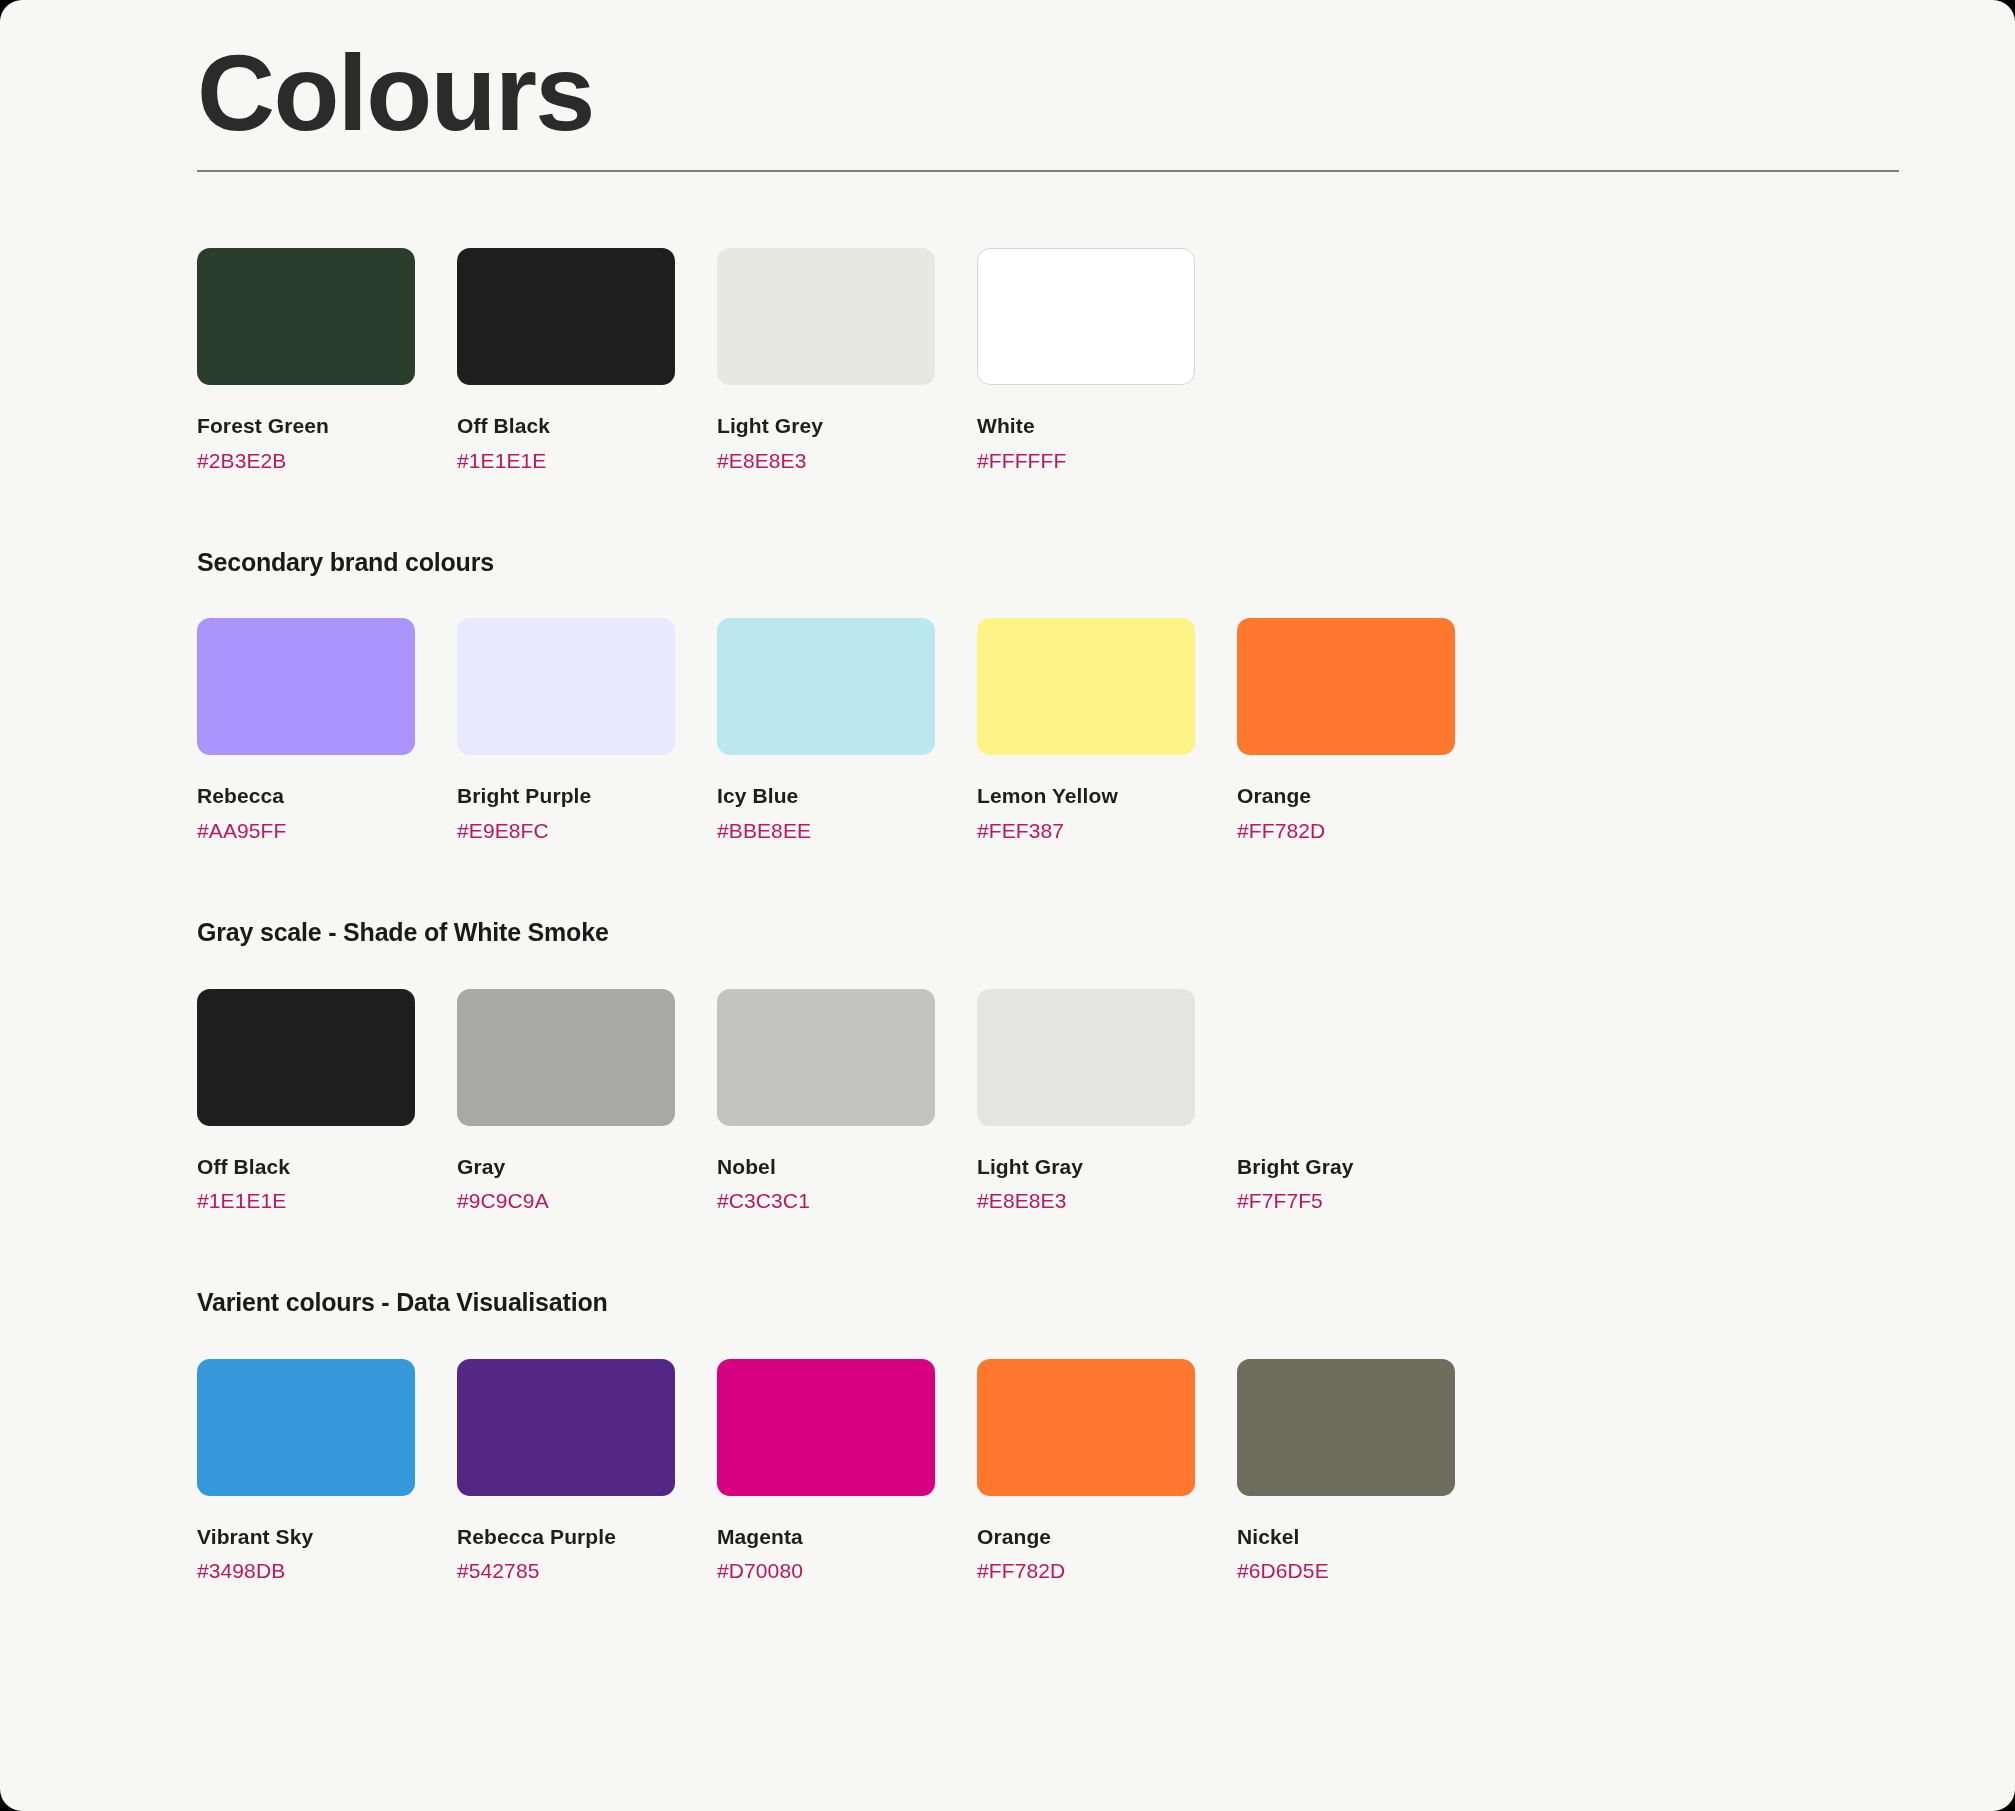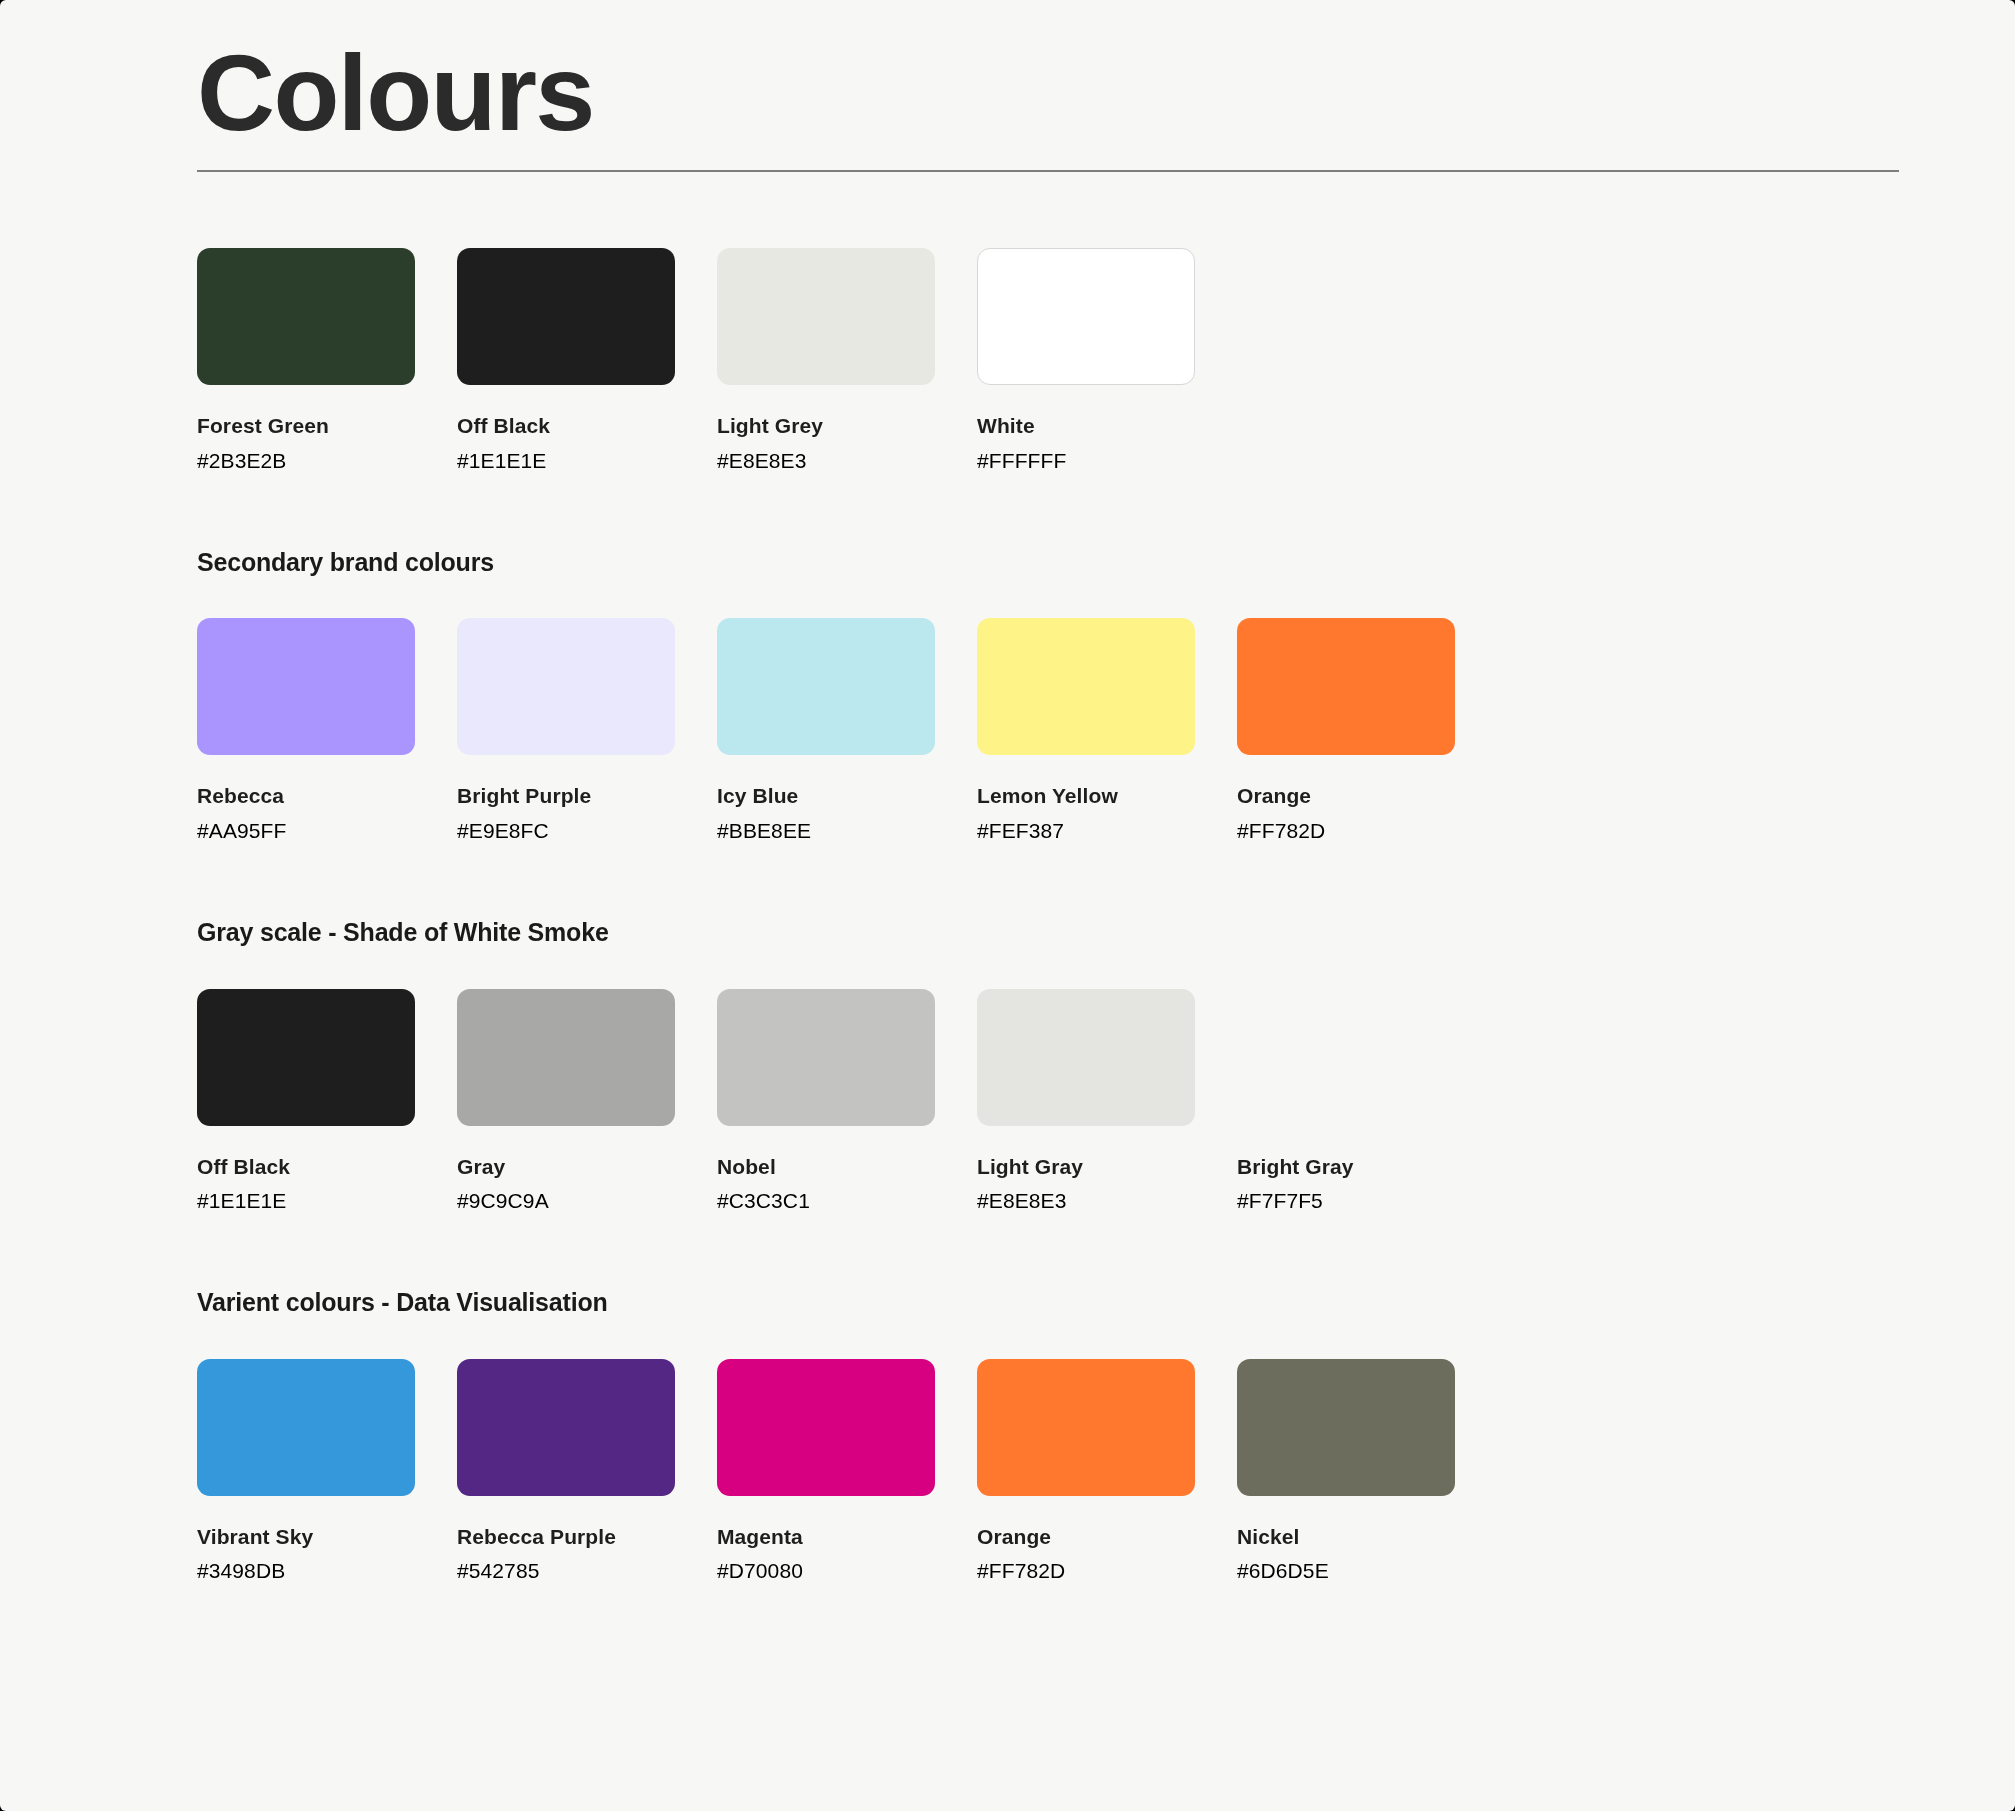--- a/index.html
+++ b/index.html
@@ -15,21 +15,21 @@
     -webkit-font-smoothing: antialiased;
   }
 
   #page-card {
     position: absolute;
     left: 0;
     top: 0;
     width: 2015px;
     height: 1811px;
     background: #F7F7F5;
-    border-radius: 6px;
+    border-radius: 22px;
     box-sizing: border-box;
     overflow: hidden;
   }
 
   .inner {
     position: absolute;
     left: 197px;
     top: 0;
     width: 1702px;
   }
@@ -99,21 +99,21 @@
     line-height: 1.15;
     font-weight: 700;
     color: #1E1E1E;
     letter-spacing: 0.1px;
   }
   .swatch-hex {
     margin-top: 10.5px;
     font-size: 21px;
     line-height: 1.15;
     font-weight: 400;
-    color: #000000;
+    color: #be185d;
     letter-spacing: 0.1px;
   }
 </style>
 </head>
 <body style="background: rgb(0, 0, 0);">
 
 <div id="page-card" style="background: rgb(247, 247, 245);">
   <div class="inner">
 
     <h1 class="page-title">Colours</h1>

